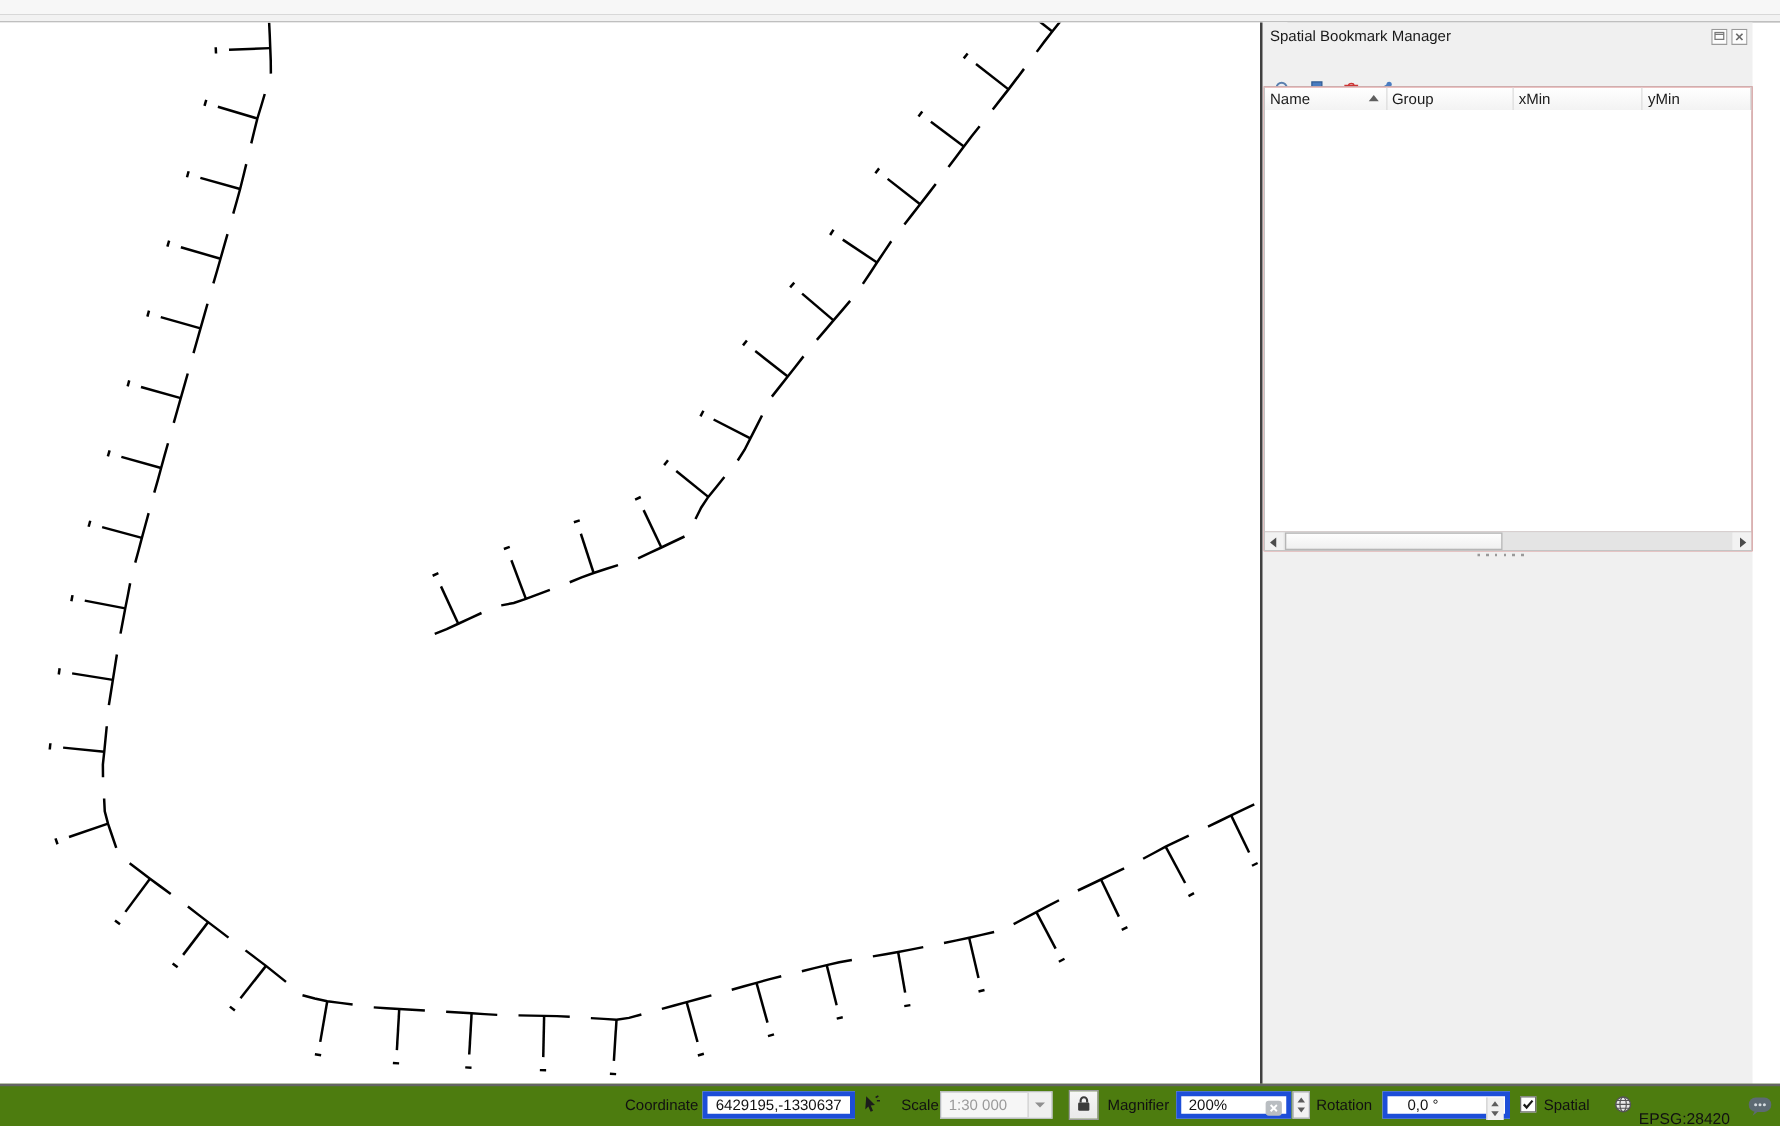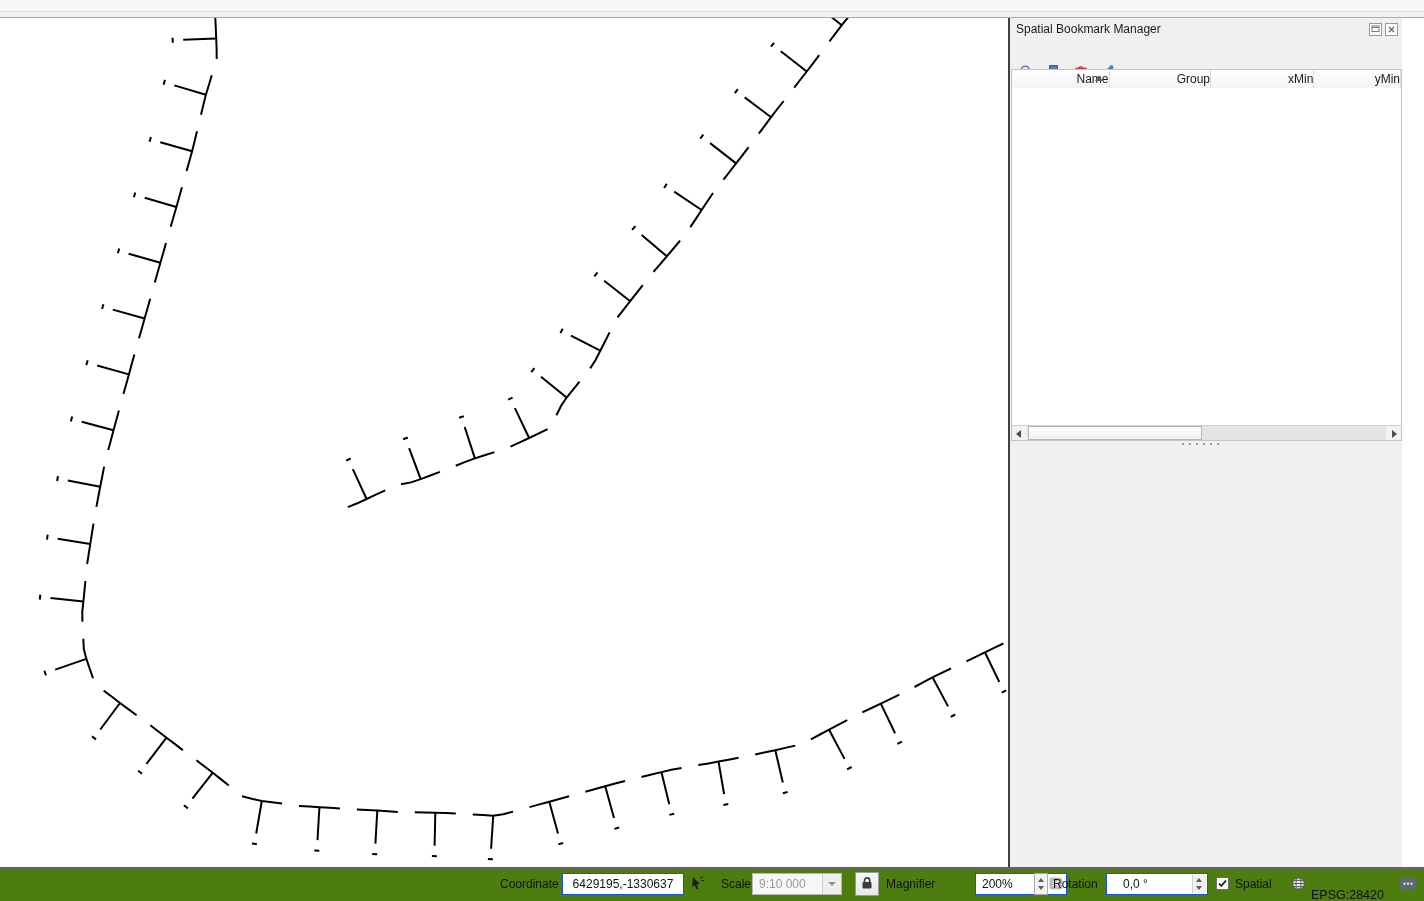--- a/index.html
+++ b/index.html
@@ -16,21 +16,21 @@
   .ptitle .tlabel{position:absolute;left:6px;top:4px;font-size:12px;color:#1a1a1a;}
   .pbtns{position:absolute;right:4px;top:4px;display:flex;gap:2px;}
   .pbtn{width:14px;height:14px;padding:0;border:0;background:transparent;cursor:default;}
   .pbtn svg{display:block;}
   .ptoolbar{position:absolute;left:8px;display:flex;gap:9px;align-items:center;}
   .tbtn{width:18px;height:18px;padding:0;border:0;background:transparent;}
   .tbtn svg{display:block;margin:auto;}
   .i16{width:16px;height:16px;}
   
   .tablewrap{position:absolute;left:1px;top:51px;width:391px;height:372px;background:#ef4444;
-    border:1px solid #c4c4c4;box-sizing:border-box;text-align:right;}
+    border:1px solid #c4c4c4;box-sizing:border-box;}
   .thead{position:absolute;left:0;top:0;width:100%;height:18px;display:flex;
     background:linear-gradient(#ffffff,#f3f3f3);border-bottom:1px solid #d4d4d4;}
   .thcol{position:relative;height:18px;line-height:18px;padding-left:4px;box-sizing:border-box;
     border-right:1px solid #dcdcdc;font-size:12px;color:#1a1a1a;}
   .sortarrow{position:absolute;right:6px;top:6px;width:0;height:0;
     border-left:4px solid transparent;border-right:4px solid transparent;border-bottom:5px solid #5f5f5f;}
   .tbody{position:absolute;left:0;top:18px;width:100%;bottom:15px;background:#fff;}
   .hscroll{position:absolute;left:0;bottom:0;width:100%;height:15px;background:#ececec;
     border-top:1px solid #d0d0d0;display:flex;box-sizing:border-box;}
   .sbtn{width:15px;height:14px;background:#f2f2f2;position:relative;}
@@ -40,21 +40,21 @@
   .strack{flex:1;position:relative;background:#e4e4e4;}
   .sthumb{position:absolute;left:1px;top:0;width:174px;height:14px;
     background:linear-gradient(#fdfdfd,#f0f0f0);border:1px solid #b6b6b6;box-sizing:border-box;}
   .splitter{position:absolute;left:0;top:422px;width:393px;height:7px;}
   .dots{position:absolute;left:172px;top:3px;width:40px;height:2px;
     background:repeating-linear-gradient(90deg,#9a9a9a 0 2px,transparent 2px 7px);}
   
   .statusbar{position:absolute;left:0;top:867px;width:1424px;height:34px;background:#4d7c0f;
     border-top:2px solid #646464;box-sizing:border-box;}
   .sb-label{position:absolute;top:8px;font-size:12px;color:#111;}
-  .sb-input{position:absolute;top:4px;height:22px;background:#fff;border:1px solid #1d4ed8;
+  .sb-input{position:absolute;top:4px;height:22px;background:#fff;border:4px solid #1d4ed8;
     box-sizing:border-box;font-size:12px;color:#111;display:flex;align-items:center;}
   .sb-combo{position:absolute;top:4px;height:22px;background:#f6f6f6;border:1px solid #b5b8bd;
     box-sizing:border-box;display:flex;align-items:center;color:#9a9a9a;}
   .combo-arrowbox{position:absolute;right:0;top:0;width:18px;height:20px;border-left:1px solid #cfcfcf;
     background:#efefef;}
   .combo-arrowbox i{position:absolute;left:5px;top:8px;width:0;height:0;
     border-left:4px solid transparent;border-right:4px solid transparent;border-top:4px solid #8f8f8f;}
   .lockbtn{position:absolute;top:3px;width:24px;height:24px;background:linear-gradient(#f6f6f6,#e9e9e9);
     border:1px solid #9a9a9a;box-sizing:border-box;padding:0;}
   .spin{position:absolute;top:4px;width:14px;height:22px;border:1px solid #a9acb2;background:#f2f2f2;
@@ -319,31 +319,31 @@
   <span class="sb-label" style="left:500px;">Coordinate</span>
   <div class="sb-input" style="left:562px;width:122px;justify-content:center;">
       <span>6429195,-1330637</span>
     </div>
   <span style="position:absolute;left:688px;top:6px;"><svg width="17" height="18" viewBox="0 0 17 18">
         <path d="M5,2 L12,9 L8.6,9.3 L10.4,13.6 L8.5,14.4 L6.7,10.1 L4.2,12.5 Z" fill="#1c1c1c"></path>
         <path d="M12.5,3 l2.2,-1.2 M13.5,5.5 l2.5,0" stroke="#1c1c1c" stroke-width="1.2" fill="none"></path>
       </svg></span>
   <span class="sb-label" style="left:721px;">Scale</span>
   <div class="sb-combo" style="left:752px;width:90px;">
-    <span style="padding-left:6px;">9:10 000</span>
+    <span style="padding-left:6px;">1:30 000</span>
     <span class="combo-arrowbox">
         <i></i>
       </span>
   </div>
   <button class="lockbtn" style="left:855px;"><svg width="16" height="16" viewBox="0 0 16 16">
         <rect x="3.5" y="7" width="9" height="6.5" rx="1" fill="#3b3b3b"></rect>
         <path d="M5.5,7 V5.4 a2.6,2.6 0 0 1 5.2,0 V7" fill="none" stroke="#3b3b3b" stroke-width="1.7"></path>
       </svg></button>
   <span class="sb-label" style="left:886px;">Magnifier</span>
-  <div class="sb-input" style="left:975px;width:92px;">
+  <div class="sb-input" style="left:941px;width:92px;">
     <span style="padding-left:6px;">200%</span>
     <span class="clearx"><svg width="14" height="13" viewBox="0 0 14 13">
           <rect x="0.5" y="0.5" width="13" height="12" rx="2.5" fill="#b9bdc1"></rect>
           <path d="M4.5,4 L9.5,9 M9.5,4 L4.5,9" stroke="#fff" stroke-width="1.5"></path>
         </svg></span>
   </div>
   <span class="spin" style="left:1034px;">
       <i class="up"></i>
       <i class="dn"></i>
     </span>

